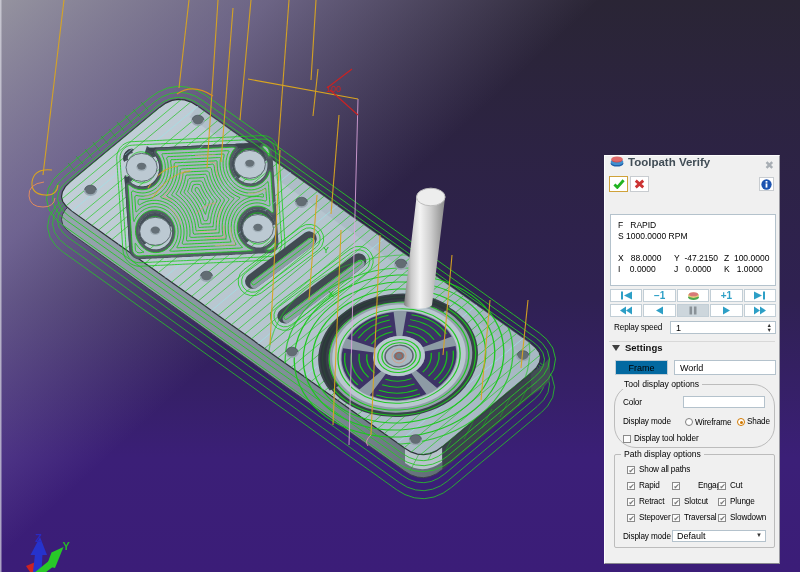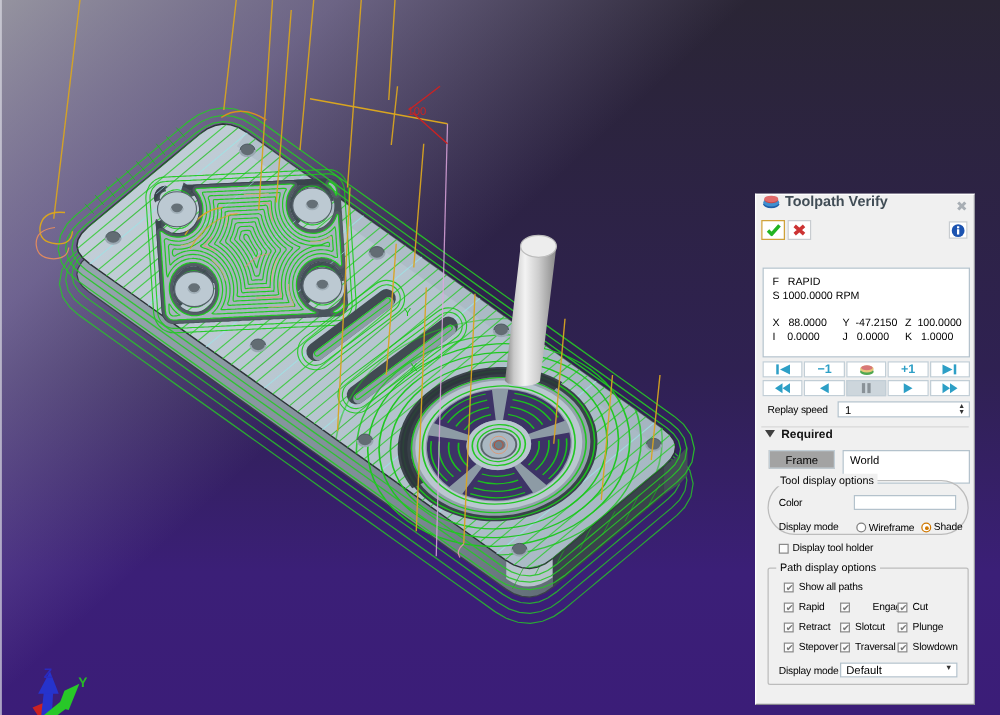--- a/index.html
+++ b/index.html
@@ -13,22 +13,22 @@
 .cancelbtn{position:absolute;left:25px;top:20px;width:19px;height:16px;background:#fff;border:1px solid #c8ccd0;display:flex;align-items:center;justify-content:center;}
 .infobtn{position:absolute;right:5px;top:21px;width:15px;height:14px;background:#fff;border:1px solid #c8ccd0;display:flex;align-items:center;justify-content:center;}
 .hdr{position:absolute;left:4px;right:4px;height:13px;border-top:1px solid #d8d8d8;font-size:9.5px;color:#111;}
 .tridown{display:inline-block;width:0;height:0;border-left:4px solid transparent;border-right:4px solid transparent;border-top:6px solid #404040;margin:2px 5px 0 3px;}
 .gbox{position:absolute;left:5px;top:58px;width:166px;height:72px;background:#fff;border:1px solid #b4c2cc;font-size:8.5px;}
 .brow{position:absolute;left:5px;width:166px;height:13px;display:flex;gap:1px;}
 .mbtn{flex:1;background:#fff;border:1px solid #c2ced6;display:flex;align-items:center;justify-content:center;}
 .lab{position:absolute;font-size:8.2px;letter-spacing:-0.15px;white-space:nowrap;}
 .spin{position:absolute;left:65px;top:165px;width:106px;height:13px;background:#fff;border:1px solid #b4c2cc;font-size:9px;display:flex;align-items:center;}
 .spinar{position:absolute;right:3px;top:1px;font-size:5.5px;color:#333;line-height:5px;text-align:center;}
-.framebtn{position:absolute;left:10px;top:204px;width:53px;height:15px;background:#a3a3a3;border:1px solid #c2ced6;text-align:center;line-height:14px;font-size:9px;}
-.worldfld{position:absolute;left:69px;top:204px;width:102px;height:27px;background:#fff;border:1px solid #b4c2cc;padding:2px 0 0 5px;font-size:9px;}
+.framebtn{position:absolute;left:10px;top:204px;width:53px;height:15px;background:#0369a1;border:1px solid #c2ced6;text-align:center;line-height:14px;font-size:9px;}
+.worldfld{position:absolute;left:69px;top:204px;width:102px;height:15px;background:#fff;border:1px solid #b4c2cc;padding:2px 0 0 5px;font-size:9px;}
 .grp{position:absolute;left:9px;width:161px;border:1px solid #bcbcbc;border-radius:2px;}
 .leg{position:absolute;left:6px;top:-6px;font-size:8.6px;background:#f0f0f0;padding:0 3px;white-space:nowrap;}
 .inp{position:absolute;background:#fff;border:1px solid #b4c2cc;font-size:9px;}
 .combar{position:absolute;right:3px;top:1px;font-size:6px;color:#333;}
 .radio{position:absolute;width:8px;height:8px;border:1px solid #808080;border-radius:50%;background:#fff;}
 .radio.sel{border-color:#d07800;}
 .radio.sel::after{content:"";position:absolute;left:1.5px;top:1.5px;width:3px;height:3px;border-radius:50%;background:#d07800;}
 .chk{position:absolute;width:8px;height:8px;border:1px solid #8a8a8a;background:#fcfcfc;}
 .chk.c::after{content:"\2714";position:absolute;left:0.5px;top:-1.5px;font-size:7.5px;color:#777;}
 </style></head>
@@ -439,24 +439,24 @@
             <polygon points="1,0.5 1,8.5 7,4.5" fill="#2d9fc6"></polygon>
             <polygon points="7,0.5 7,8.5 13,4.5" fill="#2d9fc6"></polygon>
           </svg>
         </div>
  </div>
  <div class="lab" style="left:9px;top:167px;">Replay speed</div>
  <div class="spin">
         <span style="padding-left:5px;">1</span>
         <span class="spinar">▲<br>▼</span>
       </div>
- <div class="hdr" style="top:185px;"><span class="tridown"></span><b>Required</b></div>
+ <div class="hdr" style="top:185px;"><span class="tridown"></span><b>Settings</b></div>
  <div class="framebtn">Frame</div>
  <div class="worldfld">World</div>
- <div class="grp" style="top:228px;height:44px;border-radius:22px;">
+ <div class="grp" style="top:228px;height:64px;border-radius:22px;">
         <span class="leg">Tool display options</span>
    <div class="lab" style="left:8px;top:13px;">Color</div>
    <div class="inp" style="left:68px;top:11px;width:82px;height:12px;"></div>
    <div class="lab" style="left:8px;top:32px;">Display mode</div>
    <span class="radio" style="left:70px;top:33px;"></span>
         <div class="lab" style="left:80px;top:33px;">Wireframe</div>
    <span class="radio sel" style="left:122px;top:33px;"></span>
         <div class="lab" style="left:132px;top:32px;">Shade</div>
    <span class="chk" style="left:8px;top:50px;"></span>
         <div class="lab" style="left:19px;top:49px;">Display tool holder</div>

